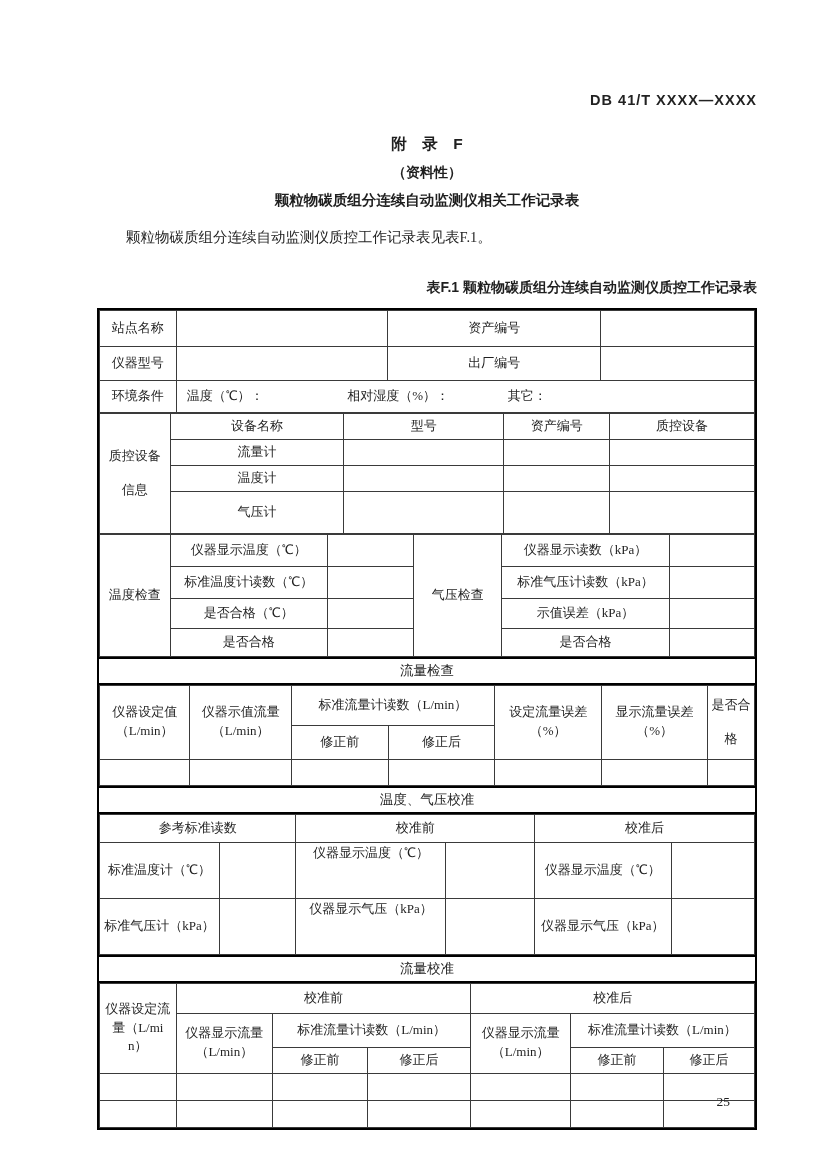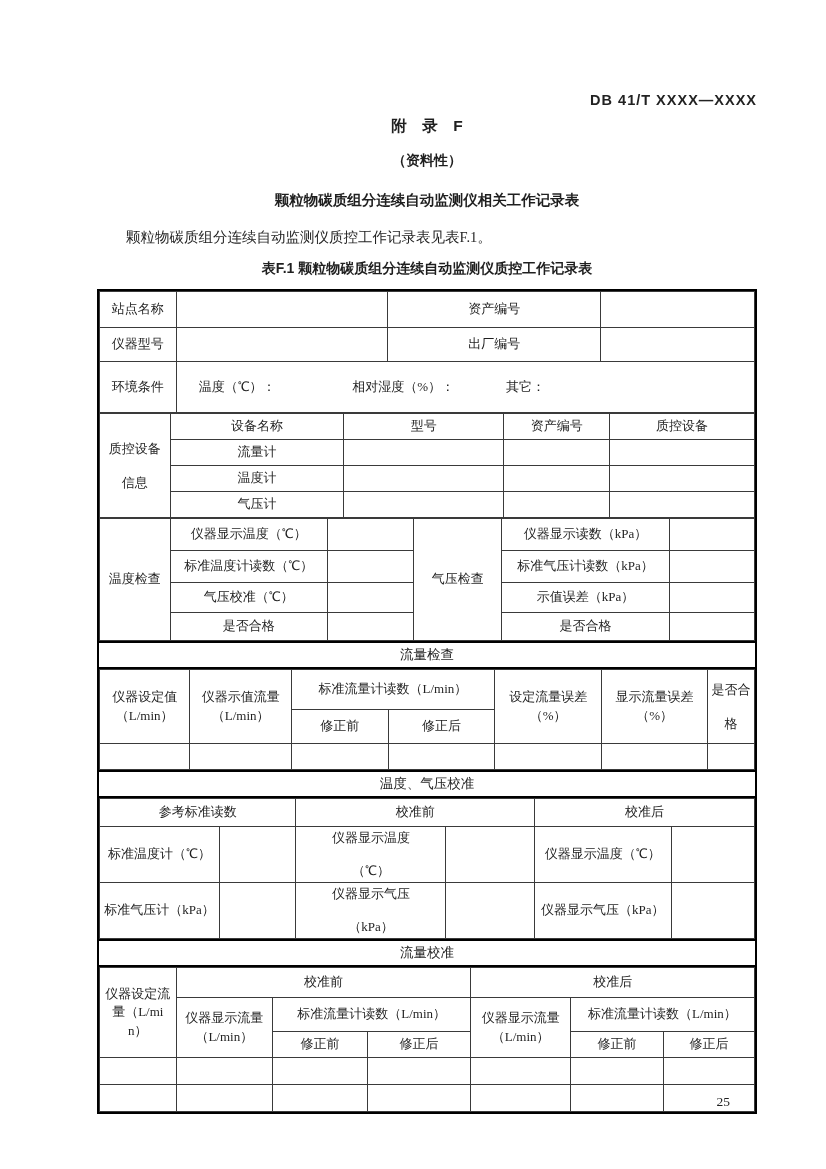--- a/index.html
+++ b/index.html
@@ -16,49 +16,49 @@
 
   .doc-code {
     text-align: right;
     font-family: "Liberation Sans", sans-serif;
     font-weight: bold;
     font-size: 14.5px;
     letter-spacing: 1px;
     color: #222;
   }
   .title-appendix {
-    margin-top: 8px;
+    margin-top: 26px;
     text-align: center;
     font-family: "Liberation Sans", sans-serif;
     font-weight: bold;
     font-size: 15.5px;
   }
   .title-informative {
-    margin-top: 15px;
+    margin-top: 9px;
     text-align: center;
     font-family: "Liberation Sans", sans-serif;
     font-weight: bold;
     font-size: 14px;
   }
   .title-main {
-    margin-top: 21px;
+    margin-top: 9px;
     text-align: center;
     font-family: "Liberation Sans", sans-serif;
     font-weight: bold;
     font-size: 14.5px;
   }
   .intro {
     margin: 18px 0 8px 0;
     text-indent: 2em;
     font-size: 14.5px;
     line-height: 1.35;
   }
   .table-caption {
-    margin-top: 12px;
-    text-align: center;
+    margin-top: 31px;
+    text-align: right;
     font-family: "Liberation Sans", sans-serif;
     font-weight: bold;
     font-size: 14px;
   }
 
   .form-wrap {
     margin-top: 11px;
     border: 2.5px solid #000;
   }
   table {
@@ -80,23 +80,23 @@
     border-top: 2px solid #000;
     border-bottom: 2px solid #000;
     text-align: center;
     font-size: 13.5px;
     padding: 3px 0;
   }
   .env-flex { display: flex; align-items: center; text-align: left; padding-left: 6px; }
   .env-flex span:nth-child(1) { width: 28.5%; }
   .env-flex span:nth-child(2) { width: 28.5%; }
   .env-flex span:nth-child(3) { flex: 1; }
-  td.env-cell { text-align: left; padding: 16px; }
+  td.env-cell { text-align: left; padding: 4px; }
   .spread { line-height: 2.6; }
-  .two-line { display: flex; flex-direction: column; justify-content: space-between; height: 52px; }
+  .two-line { display: flex; flex-direction: row; justify-content: center; height: 52px; }
   .pass-tall { line-height: 2.6; }
   .pagenum {
     position: absolute;
     right: 96px; top: 1094px;
     font-size: 13.5px;
   }
 </style>
 </head>
 <body>
 
@@ -169,21 +169,21 @@
           <td></td>
           <td></td>
           <td></td>
         </tr>
         <tr style="height:26px">
           <td>温度计</td>
           <td></td>
           <td></td>
           <td></td>
         </tr>
-        <tr style="height:26px">
+        <tr style="height:42px">
           <td>气压计</td>
           <td></td>
           <td></td>
           <td></td>
         </tr>
       </tbody>
         </table>
 
       <table>
         <colgroup>
@@ -203,21 +203,21 @@
           <td>仪器显示读数（kPa）</td>
           <td></td>
         </tr>
         <tr style="height:32px">
           <td>标准温度计读数（℃）</td>
           <td></td>
           <td>标准气压计读数（kPa）</td>
           <td></td>
         </tr>
         <tr style="height:30px">
-          <td>气压校准（℃）</td>
+          <td>是否合格（℃）</td>
           <td></td>
           <td>示值误差（kPa）</td>
           <td></td>
         </tr>
         <tr style="height:28px">
           <td>是否合格</td>
           <td></td>
           <td>是否合格</td>
           <td></td>
         </tr>

